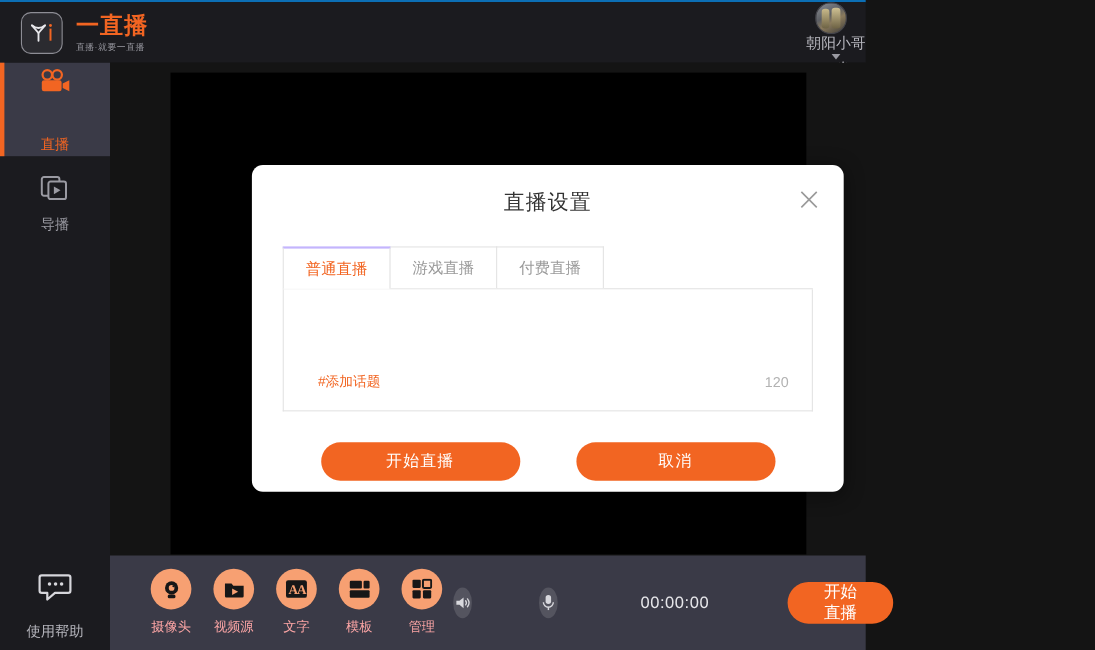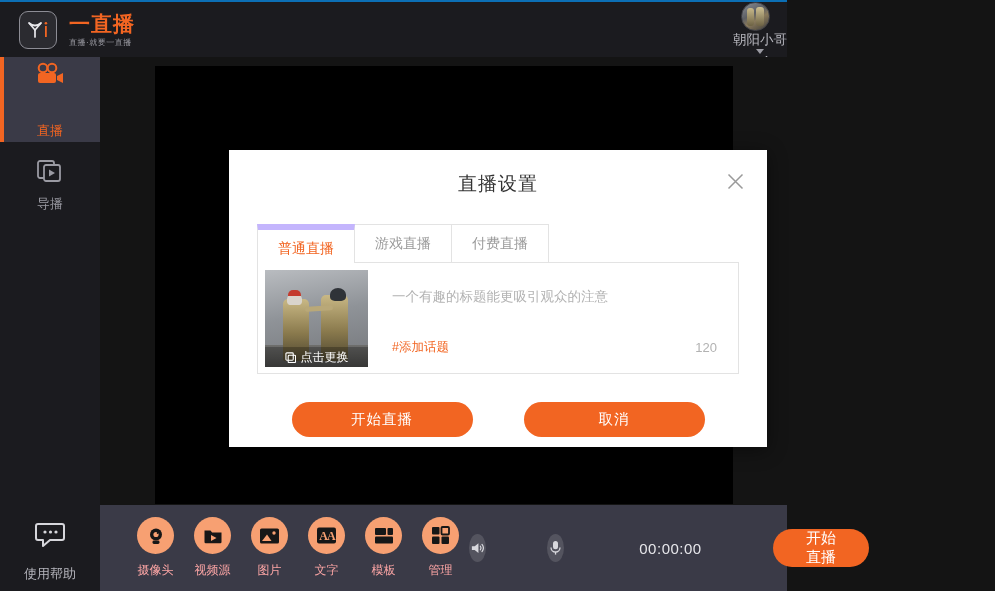--- a/index.html
+++ b/index.html
@@ -143,21 +143,21 @@
     background: #f26522; color: #fff; border: none;
     border-radius: 19px; height: 38px; padding: 0 30px;
     font-size: 15px; font-family: inherit; cursor: pointer;
   }
 
   
   #overlay { position: absolute; inset: 0; }
   #modal {
     position: absolute; left: 229px; top: 148px;
     width: 538px; height: 297px;
-    background: #fff; border-radius: 0;
+    background: #fff; border-radius: 10px;
     box-shadow: 0 3px 18px rgba(0,0,0,.45);
   }
   .modal-title {
     text-align: center; font-size: 19px; color: #333;
     padding-top: 21px; letter-spacing: 1px;
   }
   .modal-close {
     position: absolute; right: 21px; top: 20px;
     width: 22px; height: 22px; cursor: pointer;
     display: flex; align-items: center; justify-content: center;
@@ -166,21 +166,21 @@
     display: flex; margin: 27px 0 0 28px; width: 482px;
     border-bottom: 1px solid #e3e3e3;
   }
   .tab {
     width: 98px; height: 38px; line-height: 37px; text-align: center;
     font-size: 14px; color: #9a9a9a; background: #fff;
     border: 1px solid #e3e3e3; border-bottom: none; cursor: pointer;
     margin-right: -1px; position: relative;
   }
   .tab.active {
-    color: #f26522; border-top: 6px solid #c4b5fd;
+    color: #f26522; border-top: 2px solid #c4b5fd;
     z-index: 2; line-height: 36px;
   }
   .tab.active::after {
     content:""; position:absolute; left:0; right:0; bottom:-1px; height:1px; background:#fff;
   }
   #panel {
     margin: 0 28px; width: 482px; height: 111px;
     border: 1px solid #e3e3e3; border-top: none;
     display: flex; padding: 7px;
   }
@@ -367,30 +367,20 @@
         <div class="tool-circle">
           <svg width="20" height="20" viewBox="0 0 20 20">
             <path d="M1.5 4.5 h6 l1.6 2 h9.4 v9.5 a1.2 1.2 0 01-1.2 1.2 h-14.6 a1.2 1.2 0 01-1.2-1.2 z" fill="#171717"></path>
             <path d="M8 9 L13.5 12 L8 15 Z" fill="#f7a072"></path>
           </svg>
         </div>
         <div class="tool-label">视频源</div>
       </div>
 
 
-      <div class="tool">
-        <div class="tool-circle">
-          <svg width="21" height="18" viewBox="0 0 21 18">
-            <rect x="1" y="1.5" width="19" height="15" rx="1.6" fill="#171717"></rect>
-            <circle cx="15" cy="6" r="1.7" fill="#f7a072"></circle>
-            <path d="M3 14 L8 7.5 L12.5 14 Z" fill="#f7a072"></path>
-          </svg>
-        </div>
-        <div class="tool-label">图片</div>
-      </div>
 
       <div class="tool">
         <div class="tool-circle">
           <svg width="21" height="19" viewBox="0 0 21 19">
             <rect x="1" y="1.5" width="19" height="16" rx="2" fill="#171717"></rect>
             <text x="3.2" y="14" font-family="Liberation Serif, serif" font-size="12" font-weight="bold" fill="#f7a072">A</text>
             <text x="11" y="14" font-family="Liberation Serif, serif" font-size="12" font-weight="bold" fill="#f7a072">A</text>
           </svg>
         </div>
         <div class="tool-label">文字</div>
@@ -452,40 +442,22 @@
       </div>
 
       <div id="tabs">
         <div class="tab active">普通直播</div>
         <div class="tab">游戏直播</div>
         <div class="tab">付费直播</div>
       </div>
 
       <div id="panel">
 
-        <div class="thumb">
-          <div class="ground"></div>
-          <div class="soldier s1"></div>
-          <div class="head1"></div>
-          <div class="soldier s2"></div>
-          <div class="head2"></div>
-          <div class="arm"></div>
-          <div class="thumb-overlay">
-            <span class="tico">
-              <svg width="11" height="11" viewBox="0 0 12 12">
-                <rect x="1" y="1" width="8" height="8" rx="1" fill="none" stroke="#fff" stroke-width="1.2"></rect>
-                <rect x="3.5" y="3.5" width="8" height="8" rx="1" fill="none" stroke="#fff" stroke-width="1.2"></rect>
-              </svg>
-            </span>
-            <span>点击更换</span>
-          </div>
-        </div>
 
         <div class="textwrap">
-          <input class="title-input" type="text" placeholder="一个有趣的标题能更吸引观众的注意" style="">
           <div class="meta">
             <a class="topic-link" href="#">#添加话题</a>
             <span class="counter">120</span>
           </div>
         </div>
       </div>
 
       <div id="modal-actions">
         <button class="mbtn">开始直播</button>
         <button class="mbtn">取消</button>

